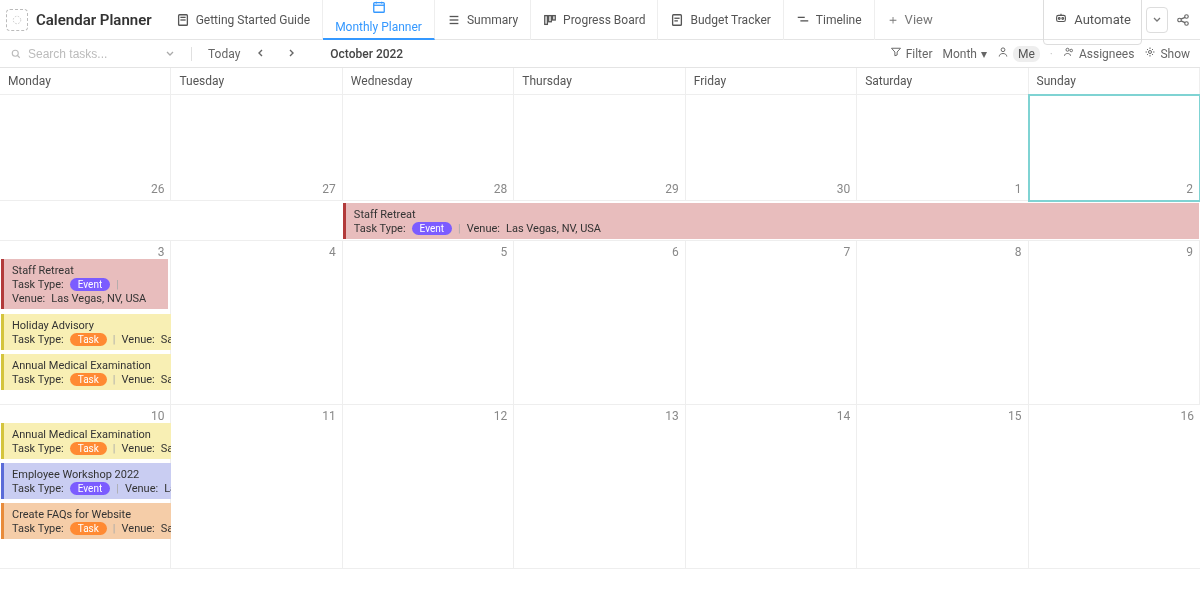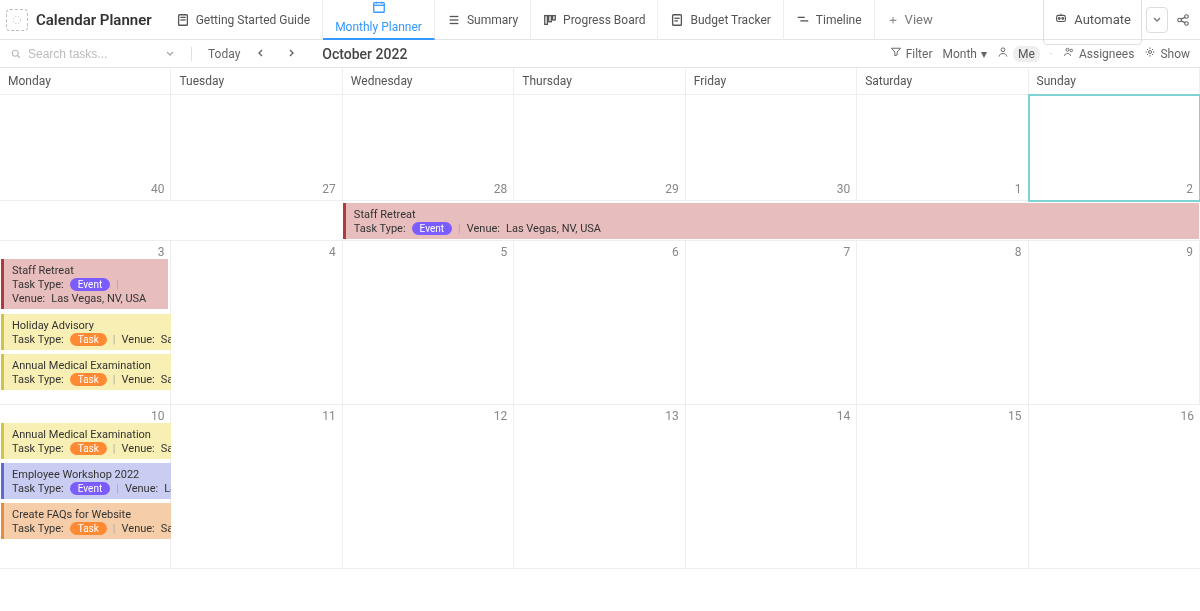--- a/index.html
+++ b/index.html
@@ -67,21 +67,21 @@
     width: 100%; border:none; outline:none; font-size:12px;
     color:#333; padding: 2px 18px 2px 18px; background:transparent;
   }
   .search-input::placeholder { color:#bbb; }
   .search-mag { position:absolute; left:0; top:3px; color:#bbb; }
   .search-caret { position:absolute; right:0; top:3px; color:#bbb; cursor:pointer; }
 
   .vdiv { width:1px; height:14px; background:#e0e0e0; margin: 0 4px; }
   .today-btn { cursor:pointer; color:#666; }
   .navbtn { cursor:pointer; color:#666; padding:0 4px; }
-  .month-label { font-size:14px; color:#444; font-weight:500; margin-left:10px; }
+  .month-label { font-size:12px; color:#444; font-weight:500; margin-left:18px; }
 
   .ctl-item { display:flex; align-items:center; gap:4px; cursor:pointer; }
   .me-chip { background:#eee; border-radius:7px; padding:1px 5px; color:#555; }
 
   
   .calendar {
     width: 100%;
     display: grid;
     grid-template-columns: repeat(7, 1fr);
   }
@@ -304,21 +304,21 @@
 
   <div class="dayhead">Monday</div>
   <div class="dayhead">Tuesday</div>
   <div class="dayhead">Wednesday</div>
   <div class="dayhead">Thursday</div>
   <div class="dayhead">Friday</div>
   <div class="dayhead">Saturday</div>
   <div class="dayhead">Sunday</div>
 
   <div class="cell">
-      <span class="daynum">40</span>
+      <span class="daynum">26</span>
     </div>
   <div class="cell">
       <span class="daynum">27</span>
     </div>
   <div class="cell" style="overflow:visible;">
     <span class="daynum">28</span>
 
     <div class="eventbar ev-pink two-line" style="top:auto; bottom:-39px; left:0; width:calc(500% + 4px); height:36px; z-index:2;">
       <div class="line1">Staff Retreat</div>
       <div class="line2">

